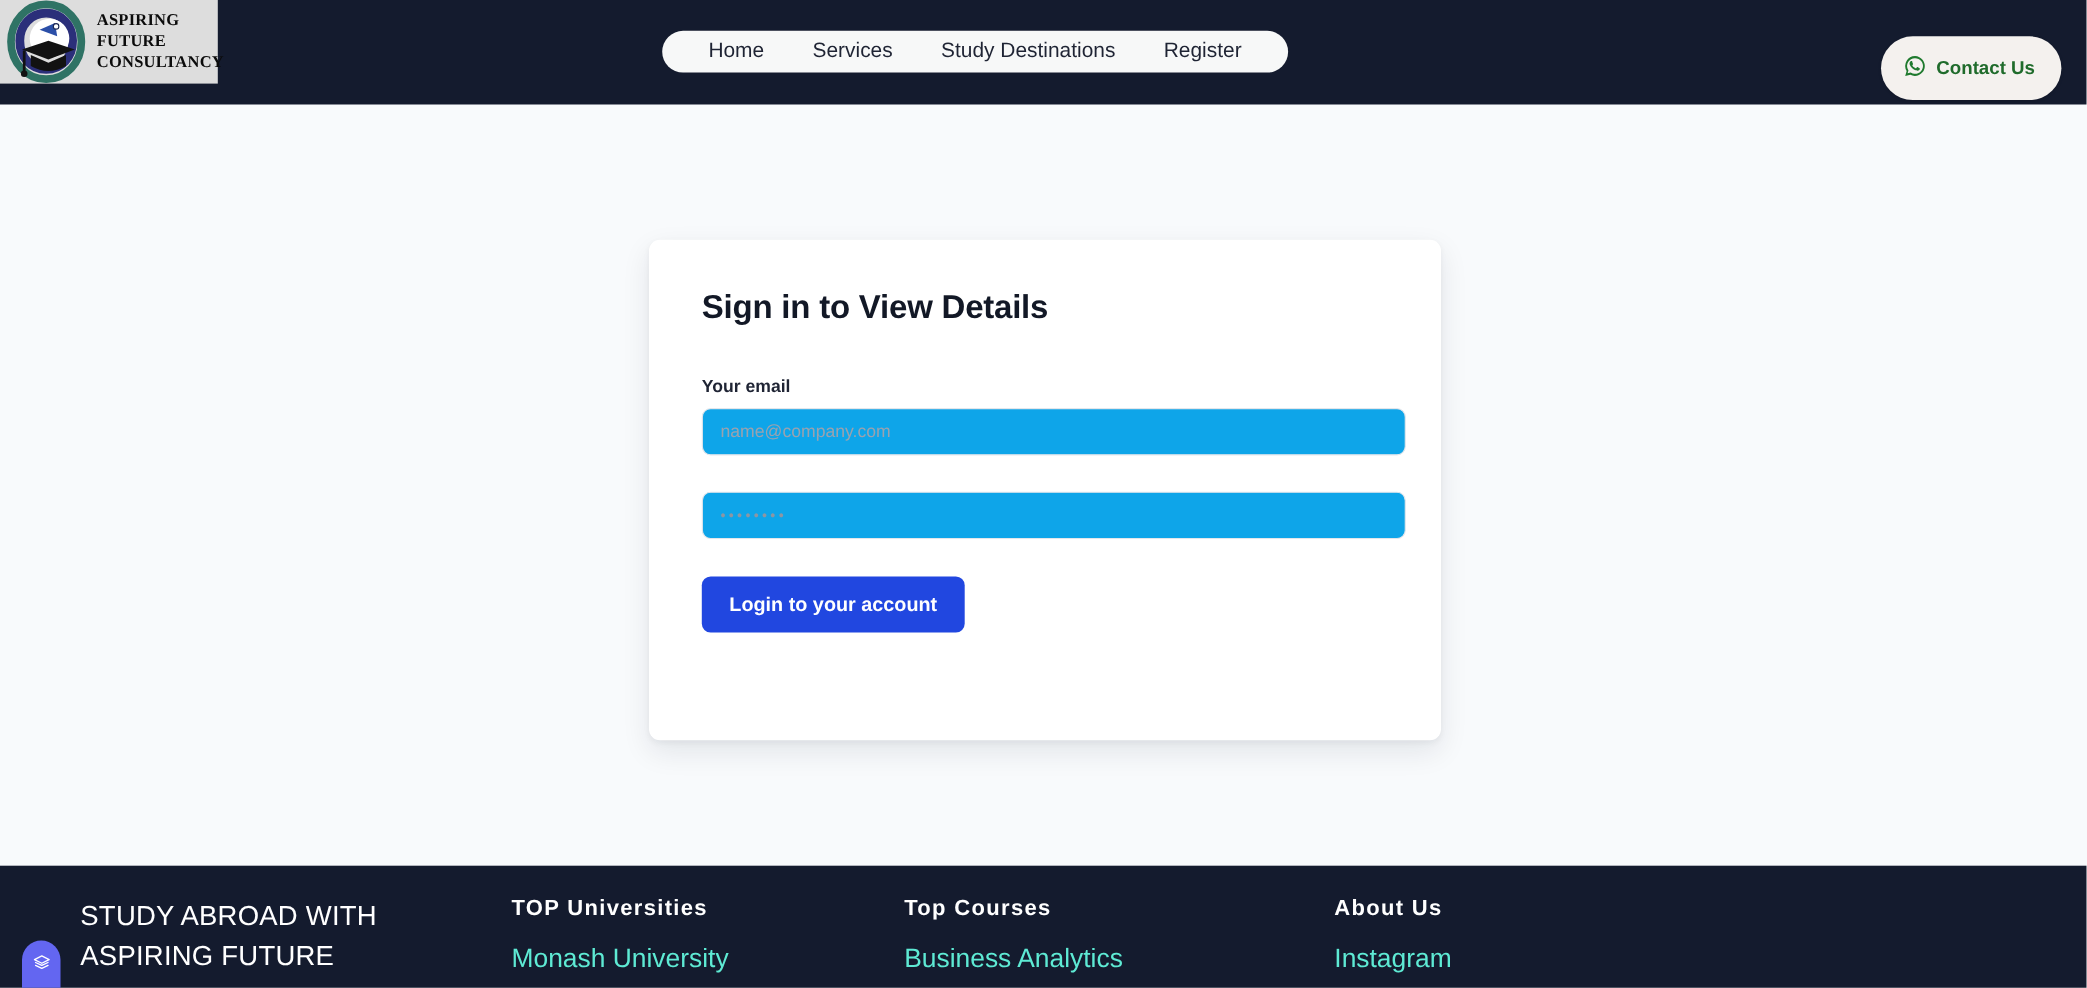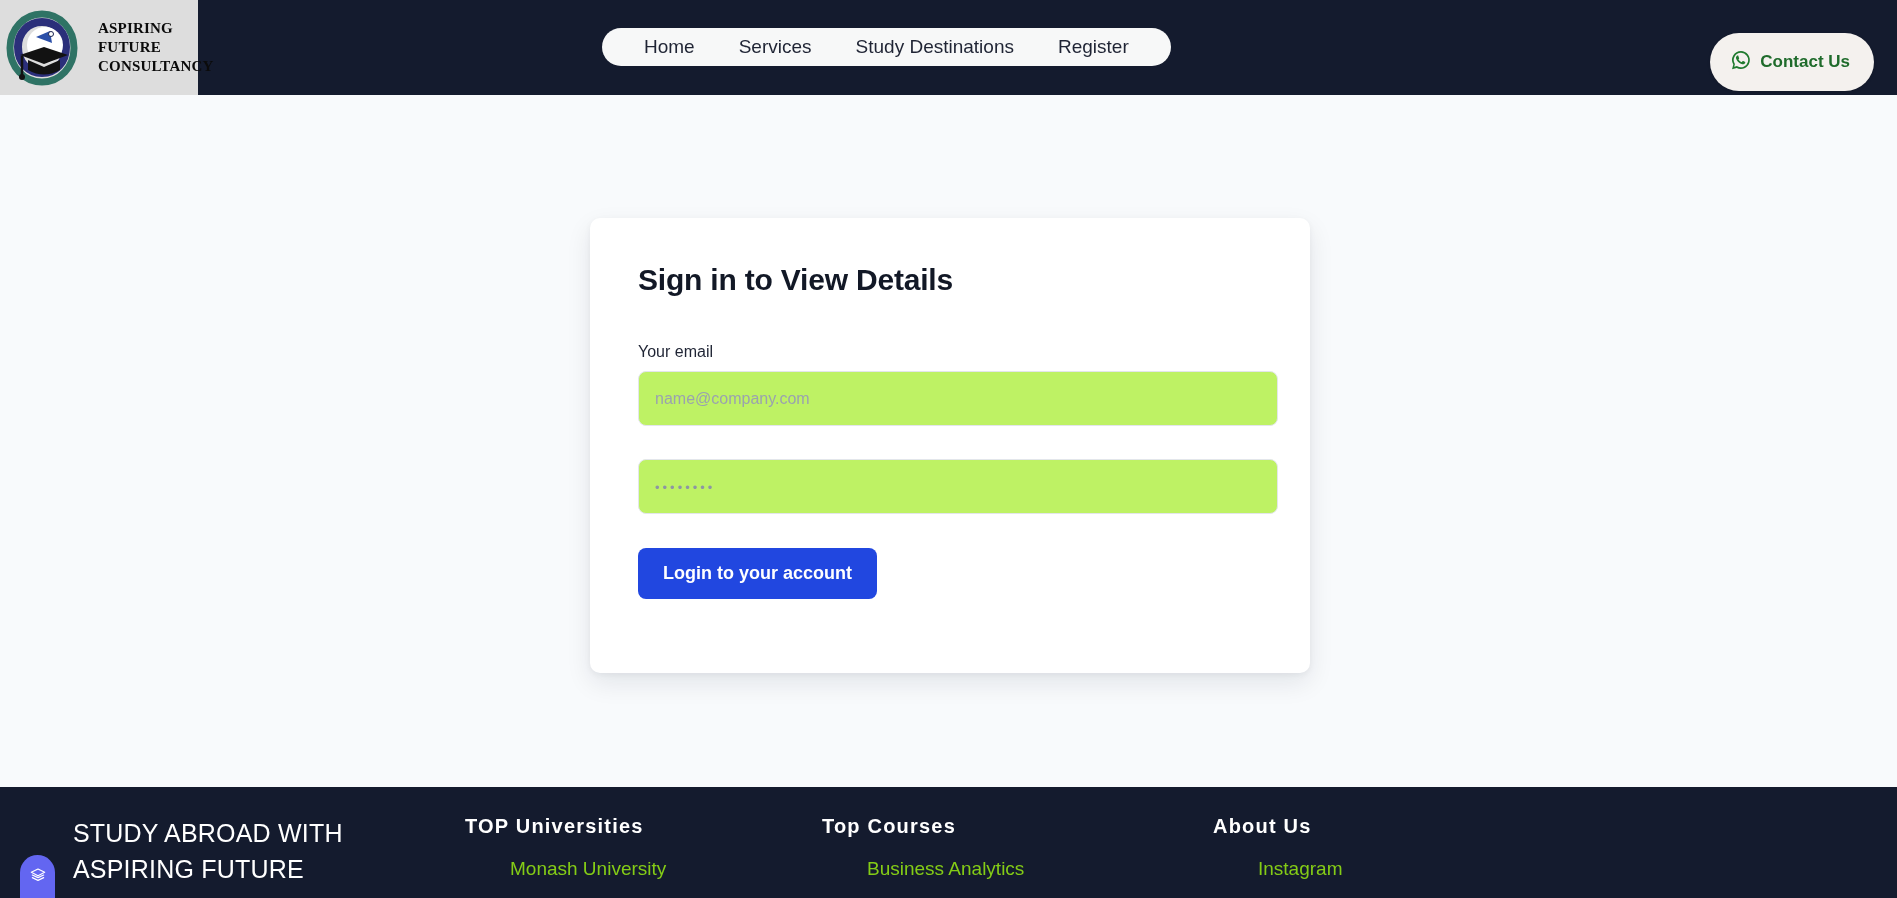--- a/index.html
+++ b/index.html
@@ -23,25 +23,25 @@
     width: 1897px;
     height: 95px;
     background: #141b2e;
     z-index: 5;
   }
 
   .logo-block {
     position: absolute;
     top: 0; left: 0;
     width: 198px;
-    height: 95px;
+    height: 76px;
     background: #dddddd;
     display: flex;
     align-items: center;
-    gap: 20px;
+    gap: 10px;
     padding-left: 6px;
   }
 
   .logo-mark {
     width: 72px;
     height: 82px;
     flex: 0 0 72px;
     position: relative;
   }
 
@@ -129,26 +129,27 @@
   }
 
   .field-group { margin-top: 46px; }
   .field-group.second { margin-top: 33px; }
 
   .field-label {
     display: block;
     font-size: 16px;
     color: #1f2434;
     margin-bottom: 10px;
+    font-weight: bold;
   }
 
   .text-input {
     width: 640px;
-    height: 55px;
-    background: #bef264;
+    height: 43px;
+    background: #0ea5e9;
     border: 1px solid #e3e6eb;
     border-radius: 8px;
     padding: 0 16px;
     font-family: "Liberation Sans", sans-serif;
     font-size: 16px;
     color: #1f2434;
     outline: none;
   }
 
   .text-input::placeholder { color: #9aa2af; }
@@ -210,26 +211,25 @@
     font-size: 20px;
     font-weight: bold;
     color: #ffffff;
     letter-spacing: 1.2px;
     margin-bottom: 20px;
     white-space: nowrap;
   }
 
   .footer-link {
     display: block;
-    font-size: 19px;
-    color: #84cc16;
+    font-size: 24px;
+    color: #5eead4;
     text-decoration: none;
     white-space: nowrap;
     cursor: pointer;
-    margin-left: 45px;
   }
 
   
   .widget-tab {
     position: absolute;
     left: 20px;
     top: 855px;
     width: 35px;
     height: 48px;
     background: #6366f1;

